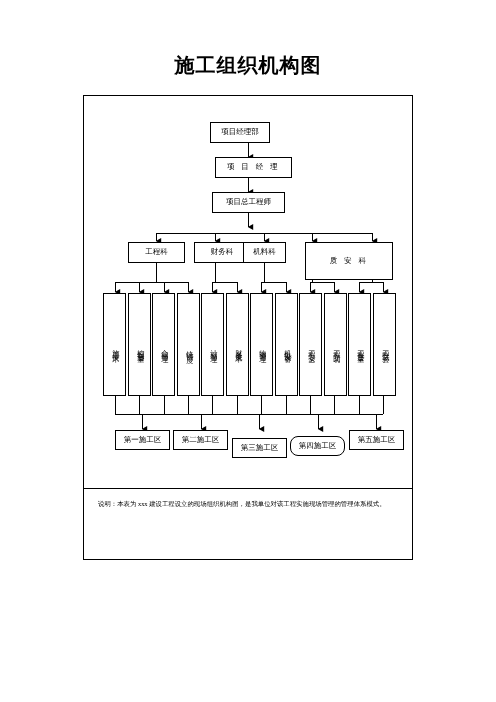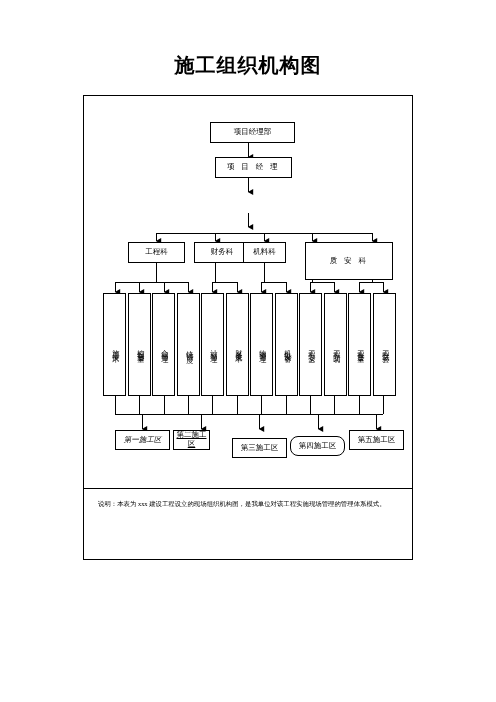--- a/index.html
+++ b/index.html
@@ -117,45 +117,46 @@
       <path class="ln" d="M299,300 L299,318"></path>
       <path class="ln" d="M31,318 L299,318"></path>
 
       <path class="ln" d="M58,318 L58,333" marker-end="url(#ah)"></path>
       <path class="ln" d="M117,318 L117,333" marker-end="url(#ah)"></path>
       <path class="ln" d="M175,318 L175,333" marker-end="url(#ah)"></path>
       <path class="ln" d="M234,318 L234,333" marker-end="url(#ah)"></path>
       <path class="ln" d="M292,318 L292,333" marker-end="url(#ah)"></path>
     </svg>
 
-    <div class="box" style="left:126px;top:26px;width:85px;height:21px;">项目经理部</div>
+    <div class="box" style="left:126px;top:26px;width:60px;height:21px;">项目经理部</div>
 
     <div class="box spaced" style="left:131px;top:61px;width:77px;height:21px;">项 目 经 理</div>
 
+    <div class="box" style="left:128px;top:96px;width:73px;height:21px;">项目总工程师</div>
 
     <div class="box" style="left:44px;top:146px;width:57px;height:21px;">工程科</div>
     <div class="box" style="left:110px;top:146px;width:56px;height:21px;">财务科</div>
     <div class="box" style="left:159px;top:146px;width:43px;height:21px;">机料科</div>
     <div class="box spaced" style="left:213px;top:146px;width:88px;height:38px;margin-left:8px;">质 安 科</div>
 
     <div class="vbox" style="left:19px;top:197px;width:23px;height:103px;">施工技术</div>
     <div class="vbox" style="left:44px;top:197px;width:23px;height:103px;">控制测量</div>
     <div class="vbox" style="left:68px;top:197px;width:23px;height:103px;">合同管理</div>
     <div class="vbox" style="left:93px;top:197px;width:23px;height:103px;">统计调度</div>
     <div class="vbox" style="left:117px;top:197px;width:23px;height:103px;">计划管理</div>
     <div class="vbox" style="left:142px;top:197px;width:23px;height:103px;">财务成本</div>
     <div class="vbox" style="left:166px;top:197px;width:23px;height:103px;">物资管理</div>
     <div class="vbox" style="left:191px;top:197px;width:23px;height:103px;">机电设备</div>
     <div class="vbox" style="left:215px;top:197px;width:23px;height:103px;">工程安全</div>
     <div class="vbox" style="left:240px;top:197px;width:23px;height:103px;">工程文明</div>
     <div class="vbox" style="left:264px;top:197px;width:23px;height:103px;">工程质量</div>
     <div class="vbox" style="left:289px;top:197px;width:23px;height:103px;">工程试验</div>
 
-    <div class="box" style="left:31px;top:334px;width:55px;height:20px;font-style:italic;">第一施工区</div>
-    <div class="box" style="left:89px;top:334px;width:37px;height:20px;text-decoration:underline;">第二施工区</div>
+    <div class="box" style="left:31px;top:334px;width:55px;height:20px;">第一施工区</div>
+    <div class="box" style="left:89px;top:334px;width:55px;height:20px;">第二施工区</div>
     <div class="box" style="left:148px;top:342px;width:55px;height:20px;">第三施工区</div>
     <div class="box" style="left:206px;top:340px;width:55px;height:20px;border-radius:8px;">第四施工区</div>
     <div class="box" style="left:265px;top:334px;width:55px;height:20px;text-align:right;">第五施工区</div>
 
   </div>
 
   <div id="divider"></div>
 
   <div id="note-area">
     <div id="note-text">说明：本表为 xxx 建设工程设立的现场组织机构图，是我单位对该工程实施现场管理的管理体系模式。</div>

